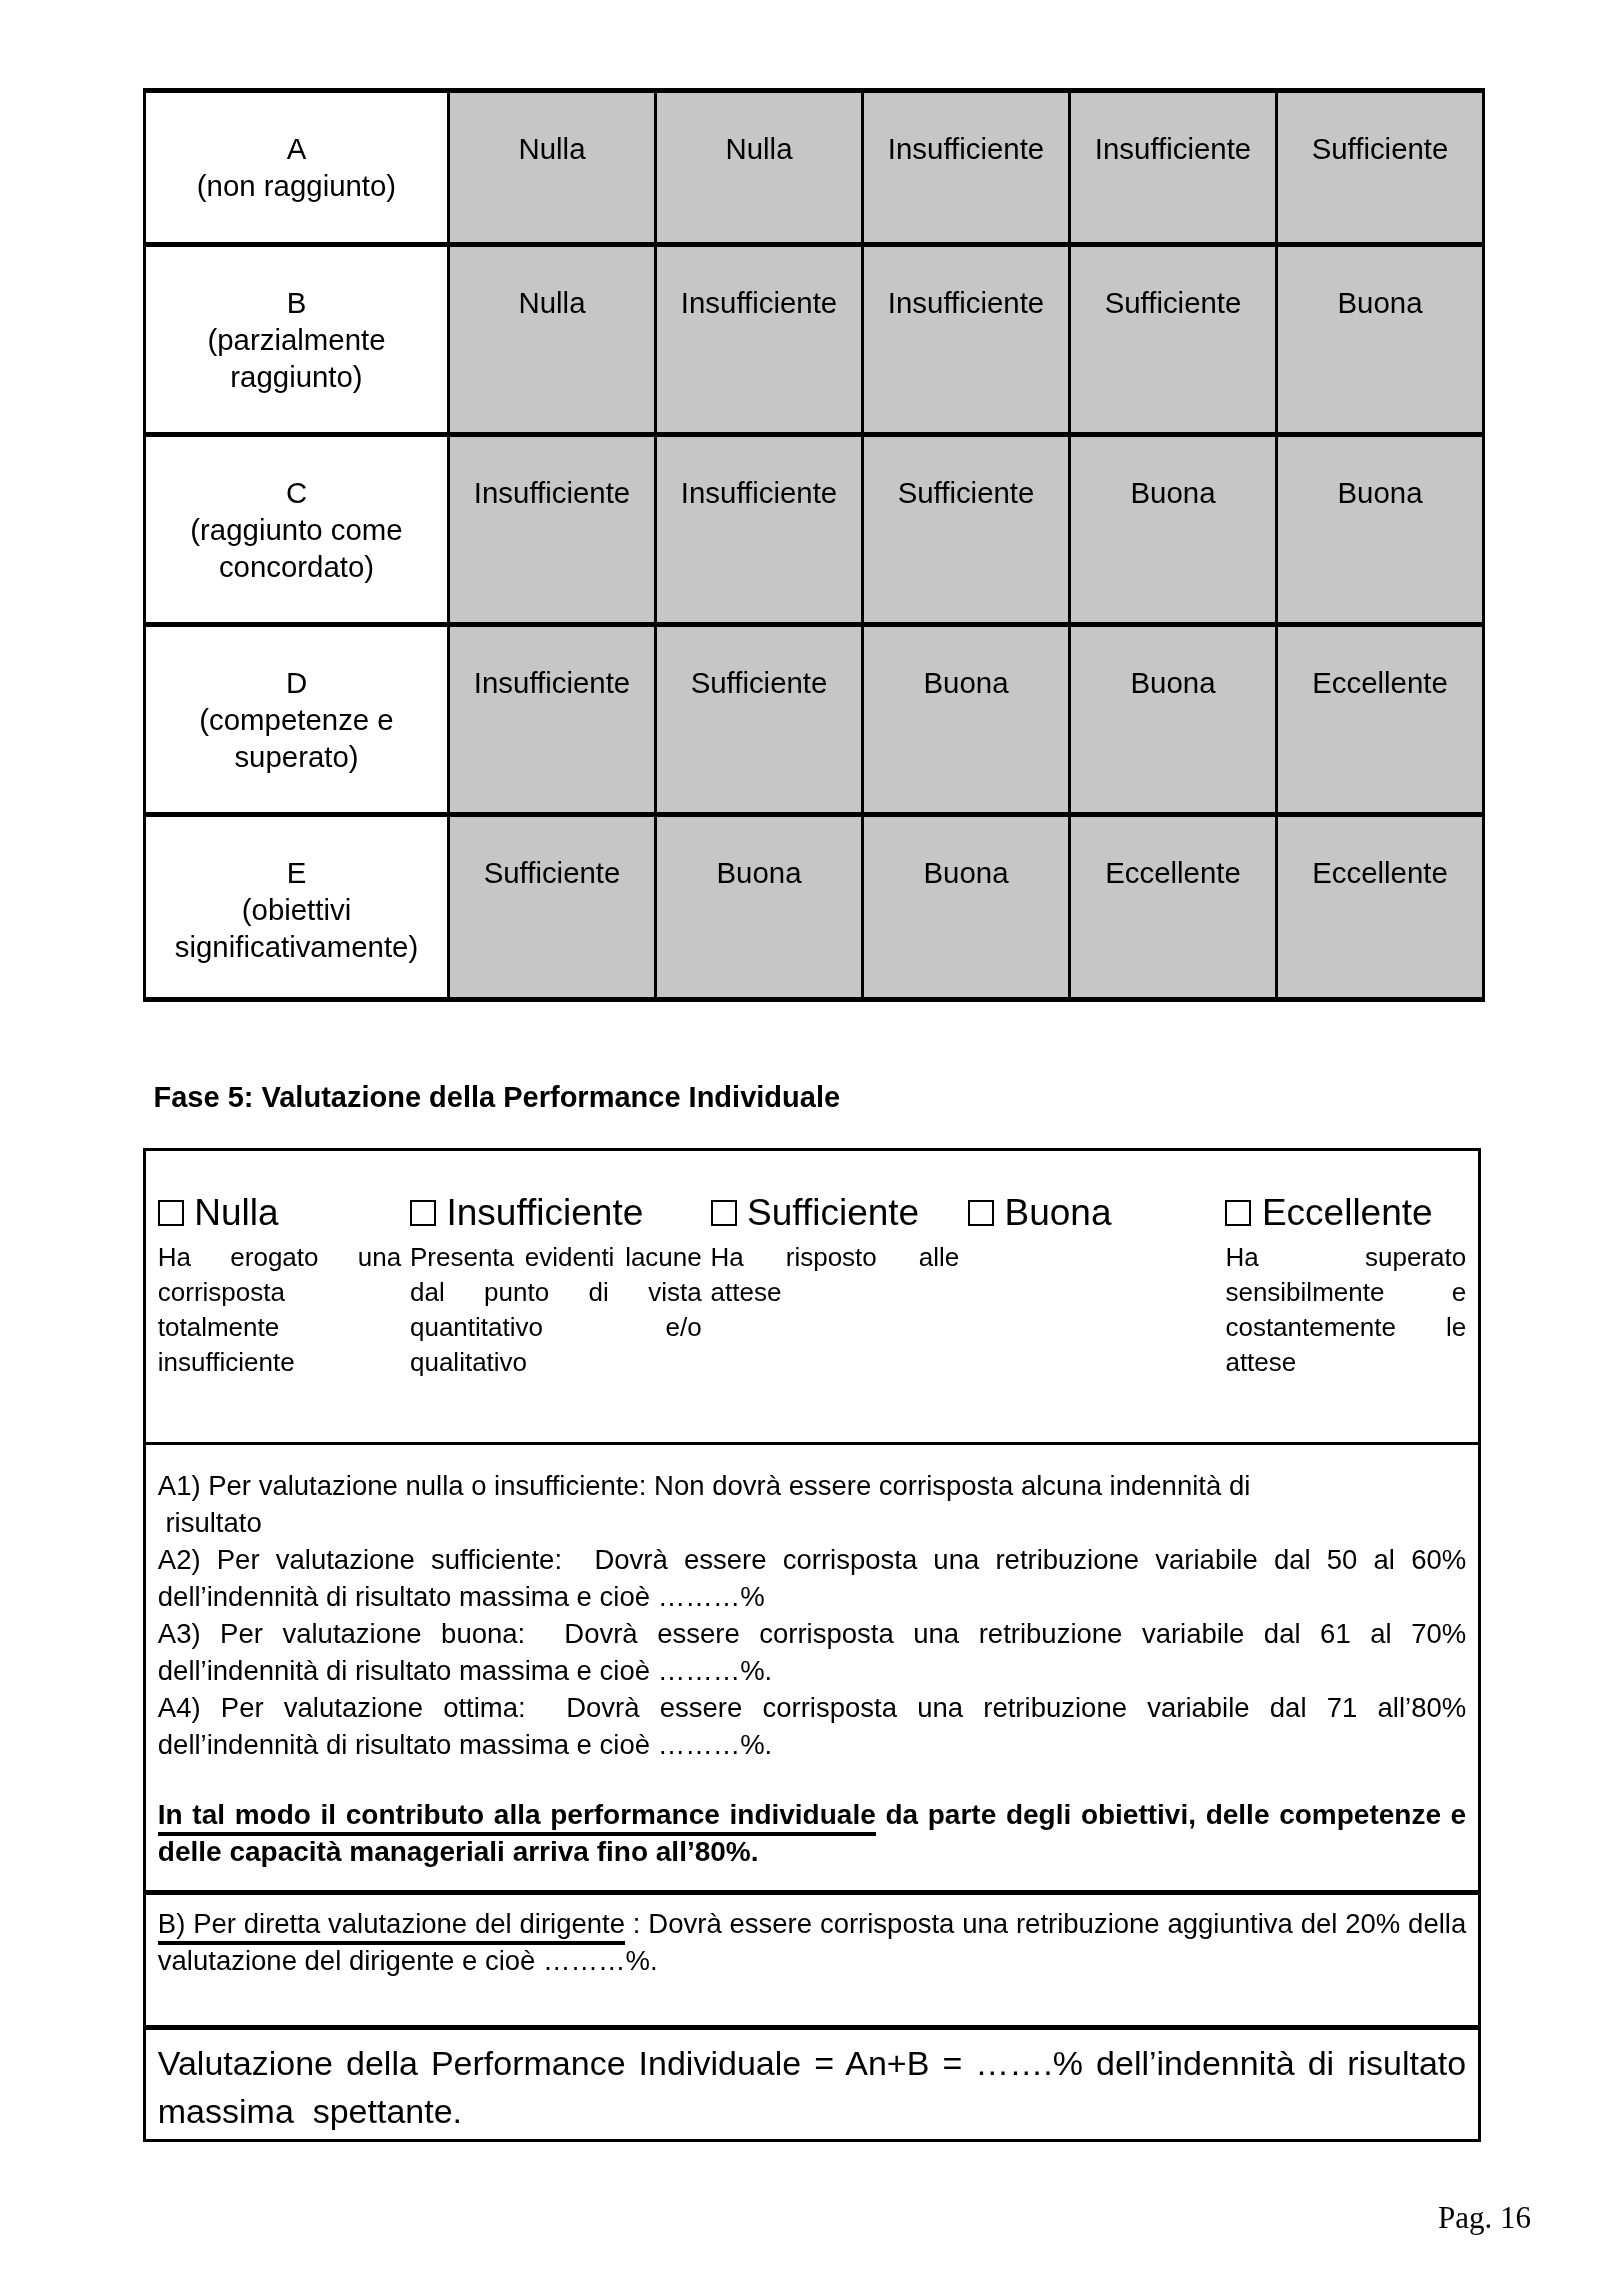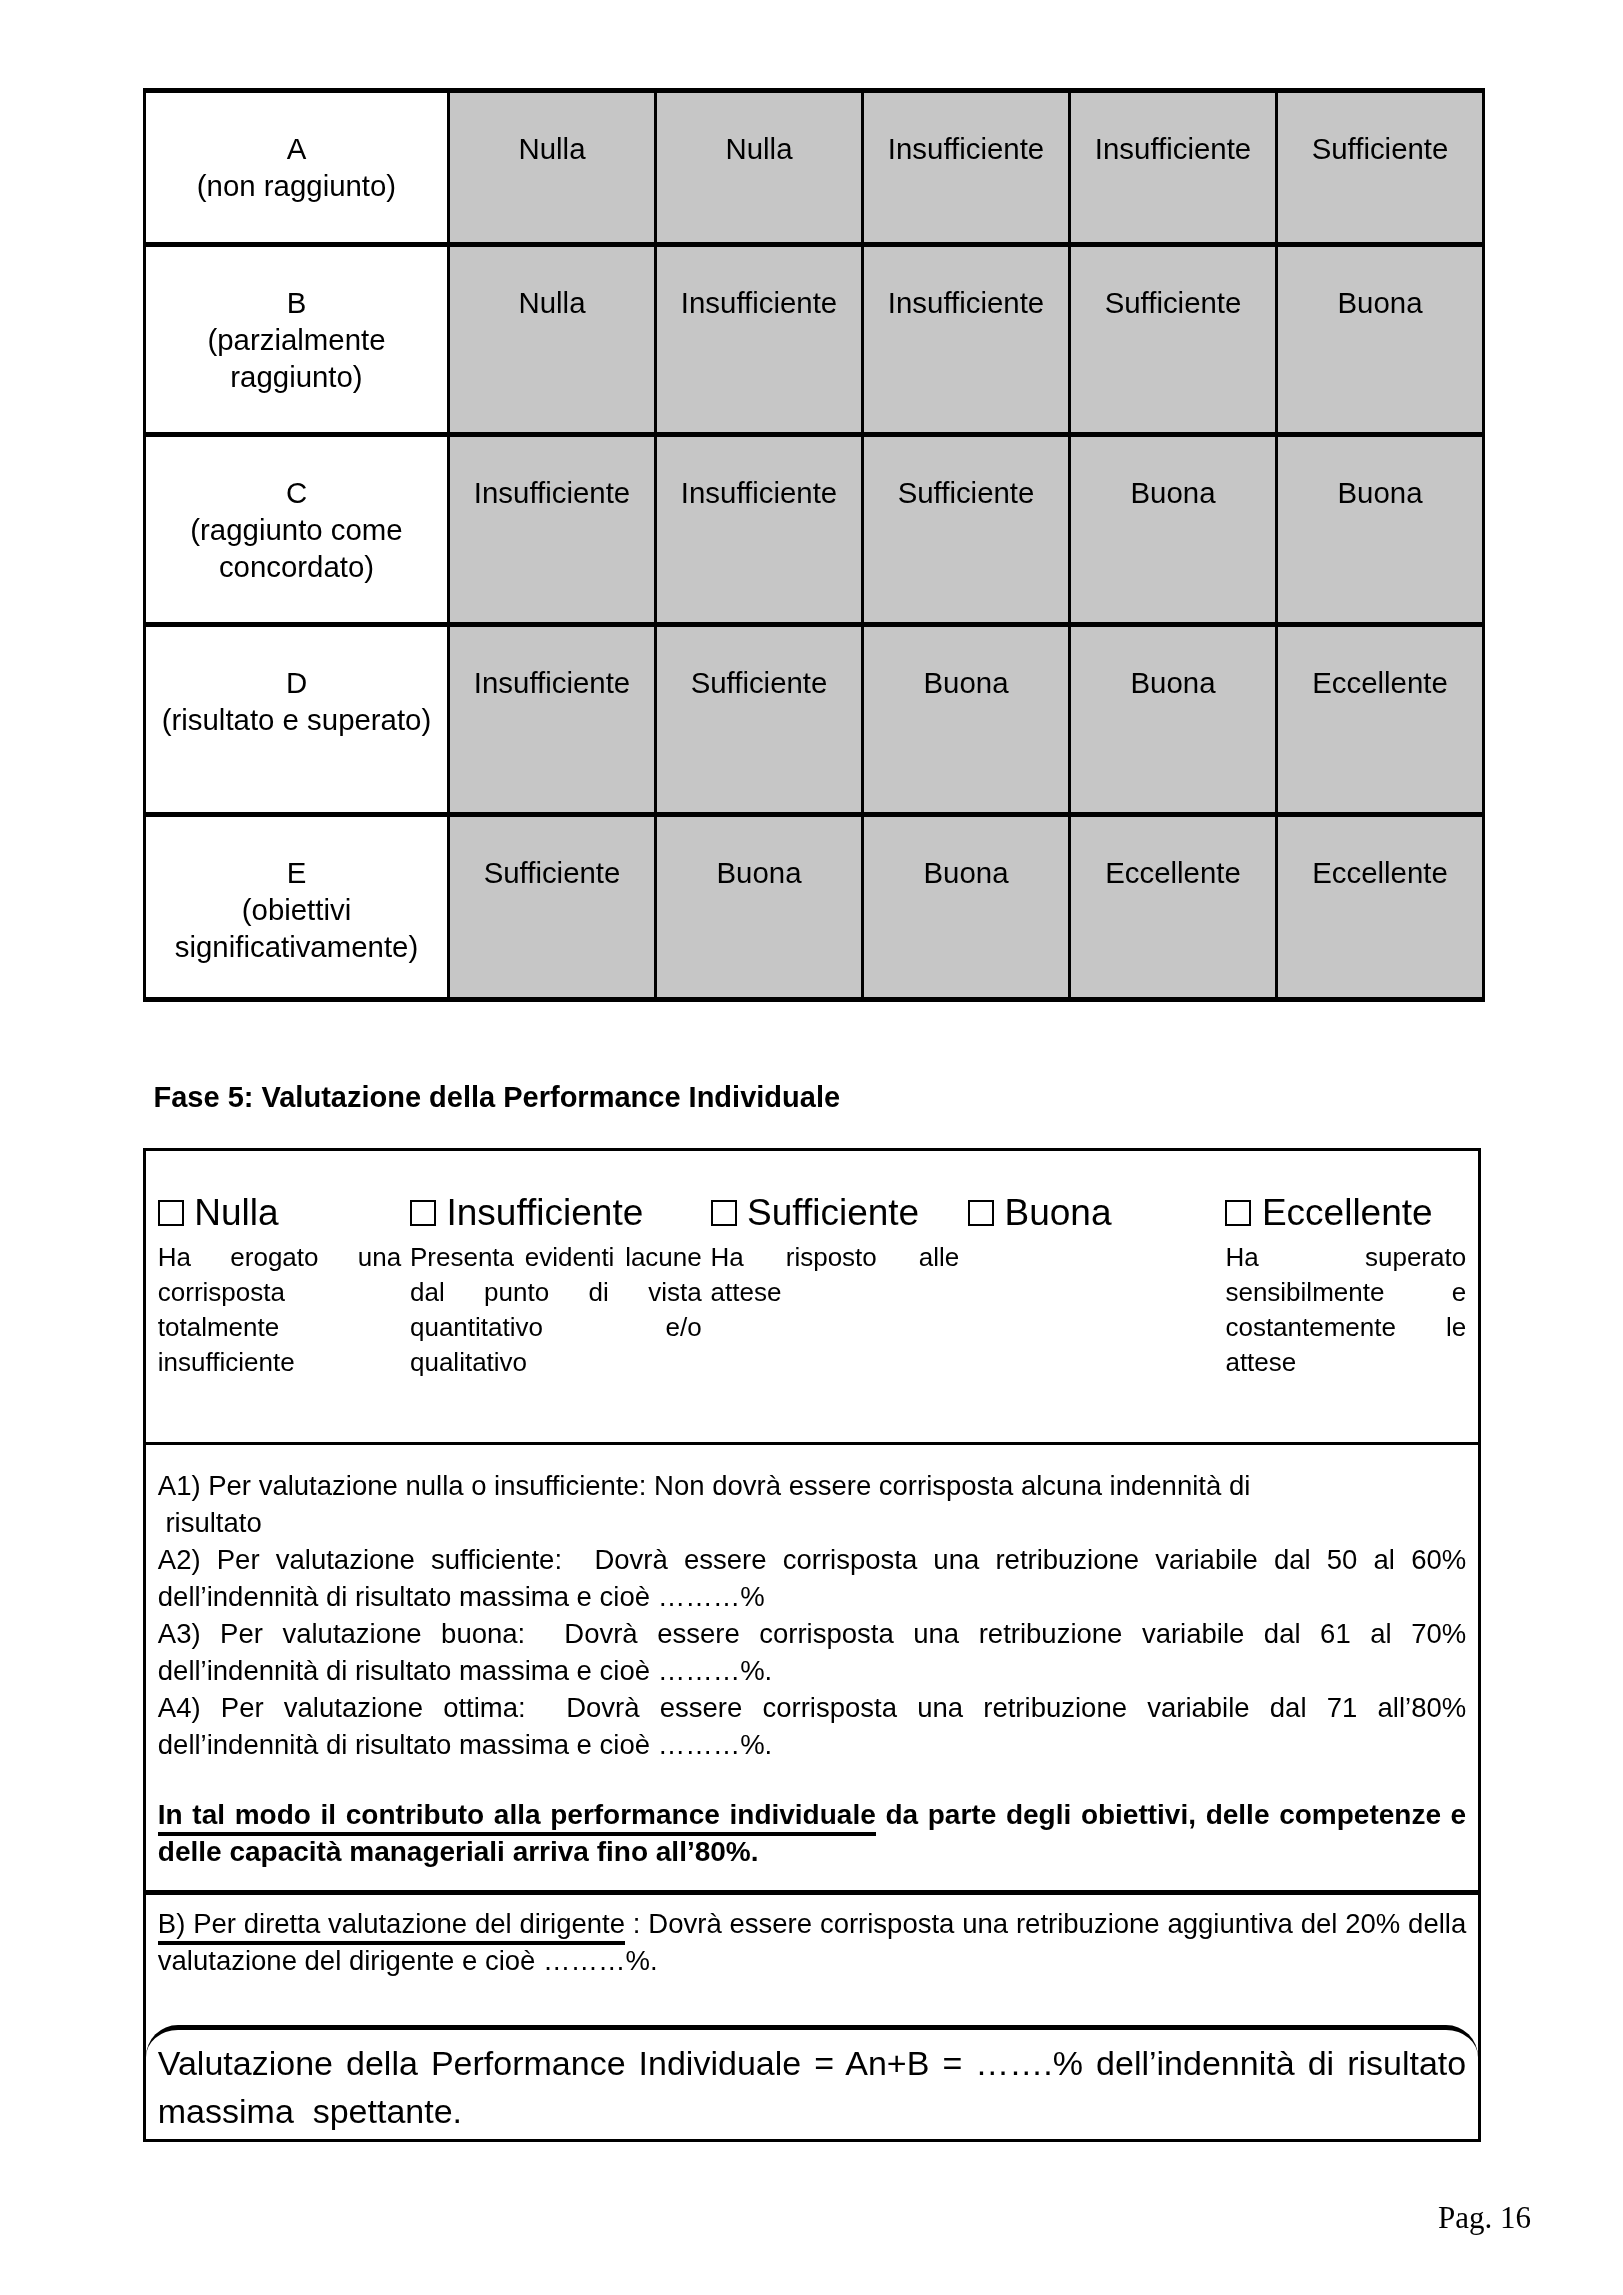--- a/index.html
+++ b/index.html
@@ -39,21 +39,21 @@
   .cb{display:inline-block;width:22px;height:22px;border:2.6px solid #000;
       margin-right:10.5px;vertical-align:-0.7px;background:#fff;}
   .opt-desc{margin-top:7.9px;font-size:26px;line-height:35px;text-align:justify;}
 
   .sec-rules{border-top:3.3px solid #000;padding:22px 11.8px 19.6px;margin-top:22px;}
   .rule{margin:0;font-size:27.5px;line-height:37px;text-align:justify;white-space:pre-wrap;}
   .bold-para{font-weight:bold;font-size:28px;margin-top:33px;}
   .ul{border-bottom:4.6px solid #000;padding-bottom:2px;}
 
   .sec-b{border-top:5.2px solid #000;padding:10.5px 11.8px 46px;}
-  .sec-total{border-top:5.2px solid #000;padding:9.2px 11.8px 3.9px;border-radius:32px;}
+  .sec-total{border-top:5.2px solid #000;padding:9.2px 11.8px 3.9px;}
   .total{margin:0;font-size:34px;line-height:48px;text-align:justify;white-space:pre-wrap;}
 
   
   .footer{position:absolute;top:2193px;right:92px;
           font-family:"Liberation Serif","DejaVu Serif",serif;font-size:31px;line-height:34px;margin-top:8px;}
 </style>
 </head>
 <body>
 
 <div class="page">
@@ -98,21 +98,21 @@
           </td>
           <td class="val">Insufficiente</td>
           <td class="val">Insufficiente</td>
           <td class="val">Sufficiente</td>
           <td class="val">Buona</td>
           <td class="val">Buona</td>
         </tr>
         <tr class="r3">
           <td class="lbl">
             <div>D</div>
-            <div>(risultato e superato)</div>
+            <div>(competenze e superato)</div>
           </td>
           <td class="val">Insufficiente</td>
           <td class="val">Sufficiente</td>
           <td class="val">Buona</td>
           <td class="val">Buona</td>
           <td class="val">Eccellente</td>
         </tr>
         <tr class="r4">
           <td class="lbl">
             <div>E</div>

